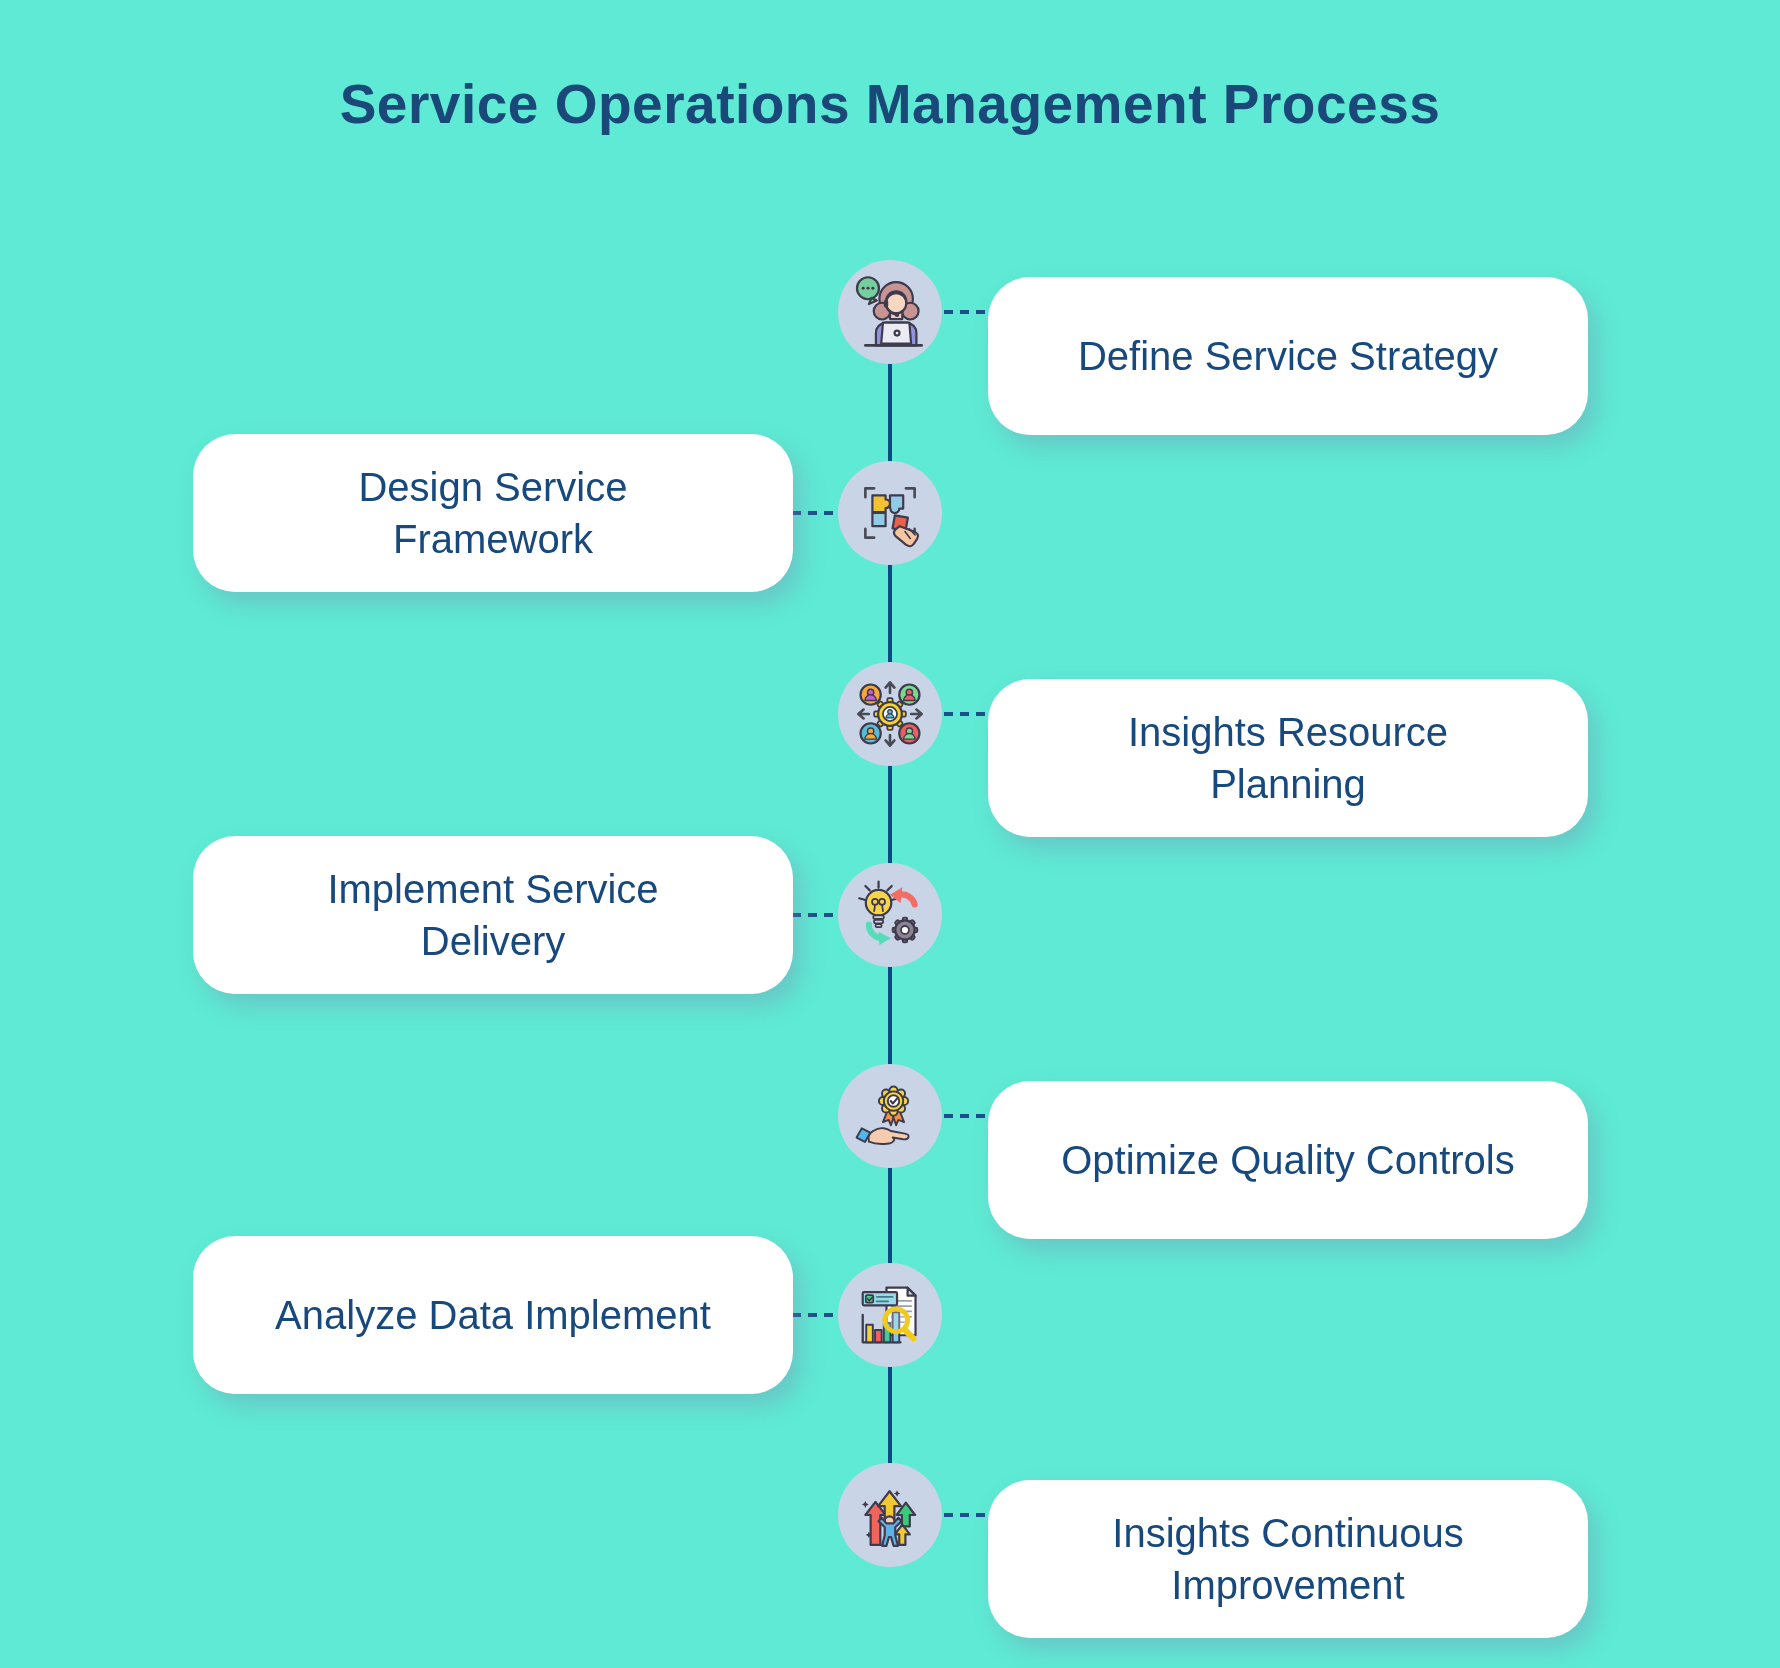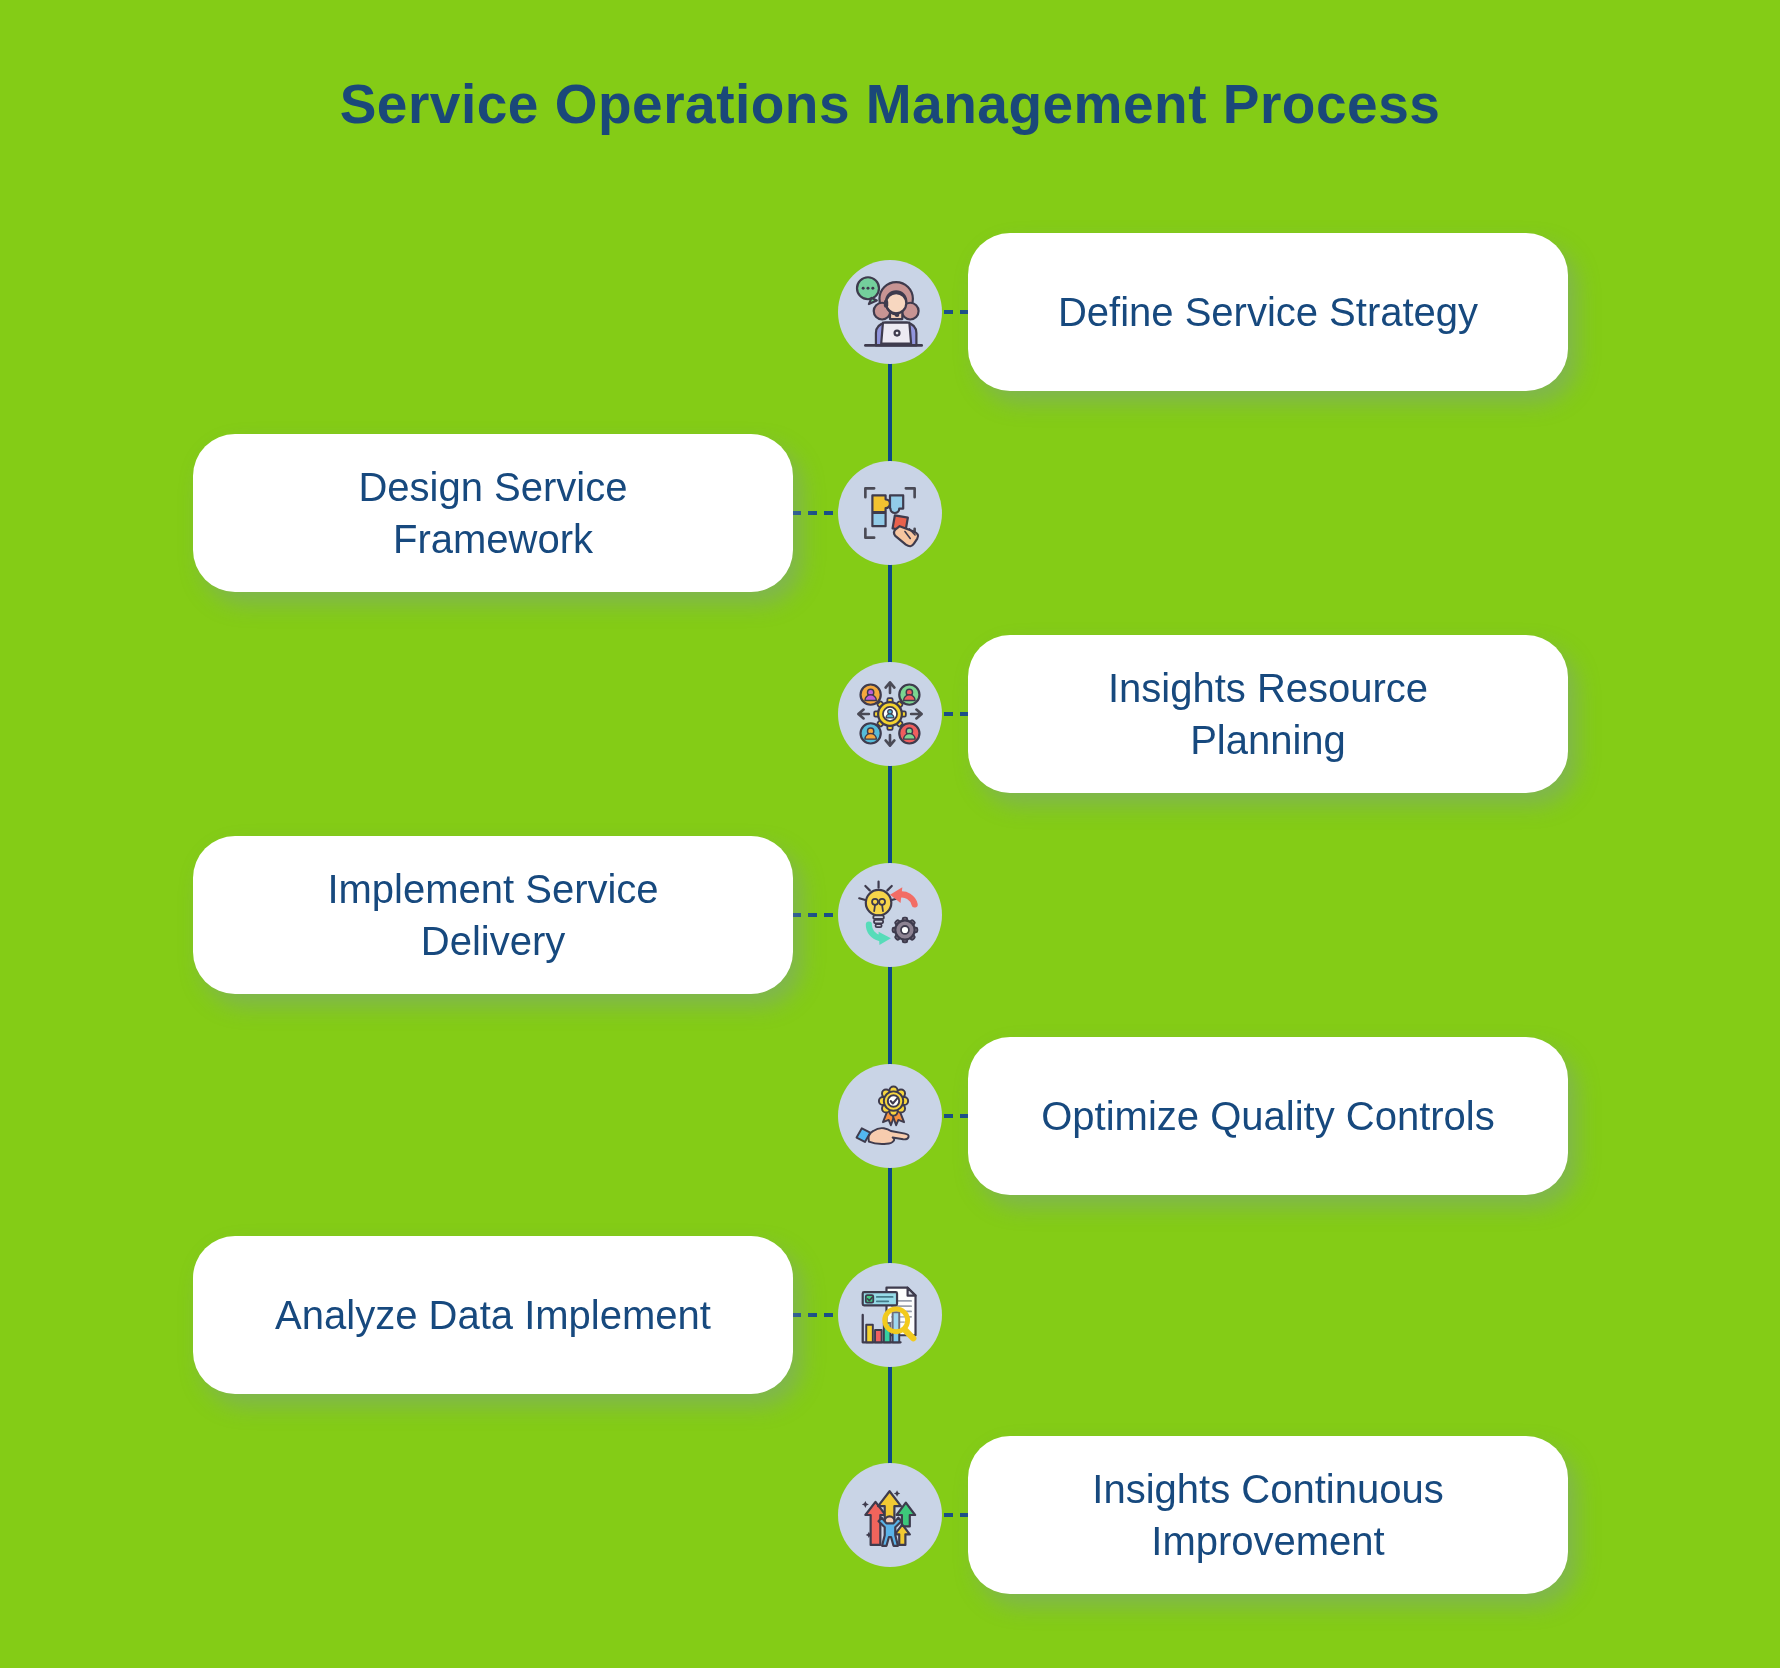--- a/index.html
+++ b/index.html
@@ -1,17 +1,17 @@
 <!DOCTYPE html>
 <html><head>
 <meta charset="utf-8">
 <style>
   html,body{margin:0;padding:0;background:#e8f0fa;}
   .canvas{
-    position:relative;width:1780px;height:1668px;background:#84cc16;
+    position:relative;width:1780px;height:1668px;background:#5eead4;
     font-family:"Liberation Sans",sans-serif;overflow:hidden;
   }
   .title{
     position:absolute;top:72px;left:0;width:100%;text-align:center;
     font-size:55px;font-weight:700;color:#1a4879;letter-spacing:.5px;
   }
   .timeline-line{
     position:absolute;left:888px;top:312px;width:4px;height:1203px;background:#0c4a84;
   }
   .step{position:absolute;left:0;width:100%;height:0;}
@@ -24,21 +24,21 @@
     position:absolute;top:-2px;height:4px;
     background-image:repeating-linear-gradient(90deg,#1b4f86 0 9px,transparent 9px 16px);
   }
   .step.right .connector{left:944px;width:44px;}
   .step.left  .connector{left:792px;width:44px;}
   .card{
     position:absolute;top:-79px;width:600px;height:158px;background:#ffffff;border-radius:42px;
     box-shadow:9px 12px 22px rgba(122,144,175,.38);
     display:flex;align-items:center;justify-content:center;
   }
-  .step.right .card{left:968px;}
+  .step.right .card{left:988px;margin-top:44px;}
   .step.left  .card{left:193px;}
   .card-label{
     font-size:40px;color:#17497e;text-align:center;line-height:1.3;white-space:pre-line;
   }
   .ic{stroke:#3e3b4d;stroke-width:2.5;stroke-linecap:round;stroke-linejoin:round;}
 </style>
 </head>
 <body>
 
 <div class="canvas">

